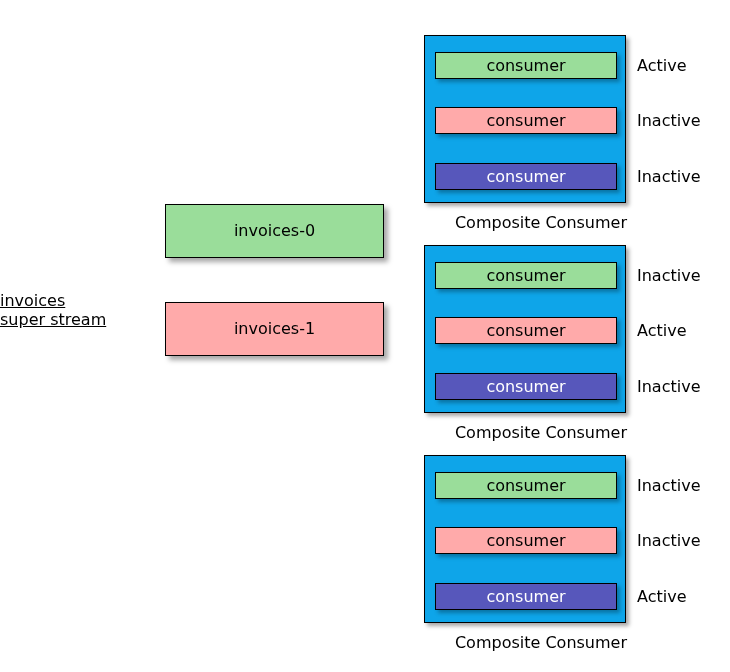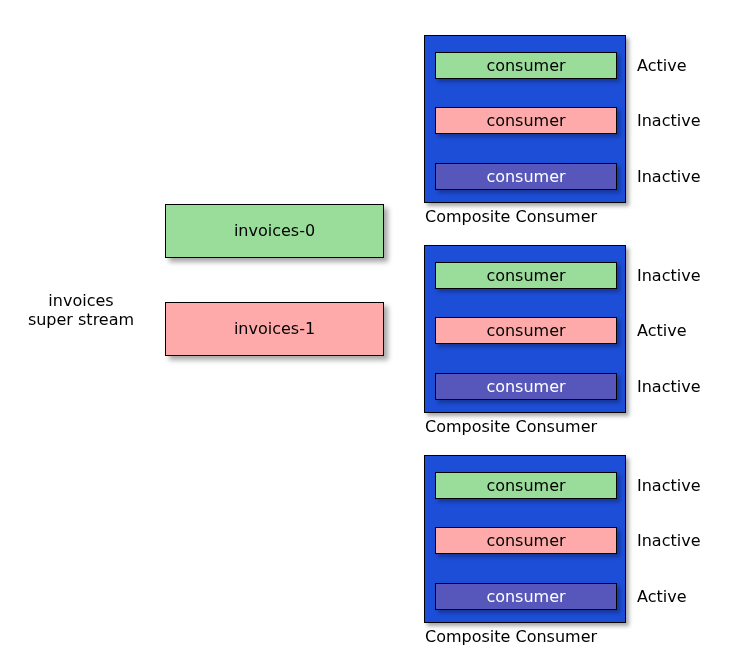--- a/index.html
+++ b/index.html
@@ -17,22 +17,22 @@
     color: #000000;
     overflow: hidden;
   }
 
   
   .stream-label {
     position: absolute;
     left: 0px;
     top: 291px;
     width: 162px;
-    text-align: center;
     line-height: 19px;
+    text-decoration: underline;
   }
   .stream-label .kind {
   }
 
   
   .partition {
     position: absolute;
     left: 165px;
     width: 219px;
     height: 54px;
@@ -47,21 +47,21 @@
   .partition.p3 { top: 400px; }
 
   
   .composite {
     position: absolute;
     left: 424px;
     width: 202px;
     height: 168px;
     box-sizing: border-box;
     border: 1px solid #000000;
-    background: #1d4ed8;
+    background: #0ea5e9;
     box-shadow: 3px 3px 4px rgba(0,0,0,0.35);
   }
   .composite.c1 { top: 35px; }
   .composite.c2 { top: 245px; }
   .composite.c3 { top: 455px; }
 
   .consumer {
     position: absolute;
     left: 10px;
     width: 182px;
@@ -83,23 +83,23 @@
     height: 27px;
     line-height: 27px;
     text-align: left;
     white-space: nowrap;
     color: #000000;
   }
 
   .composite-title {
     position: absolute;
     left: 0px;
-    top: 171px;
+    top: 177px;
     width: 202px;
-    text-align: left;
+    text-align: right;
     white-space: nowrap;
     line-height: 19px;
   }
 
   
   .fill-green { background: var(--color-green); color: #000000; }
   .fill-pink  { background: var(--color-pink);  color: #000000; }
   .fill-blue  { background: var(--color-blue);  color: #FFFFFF; }
 </style>
 </head>

